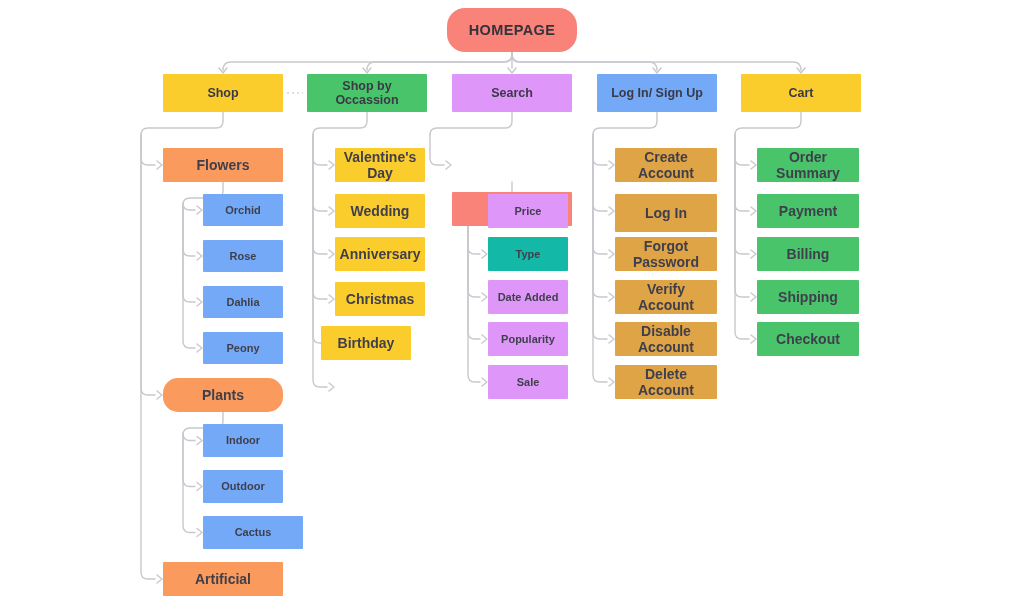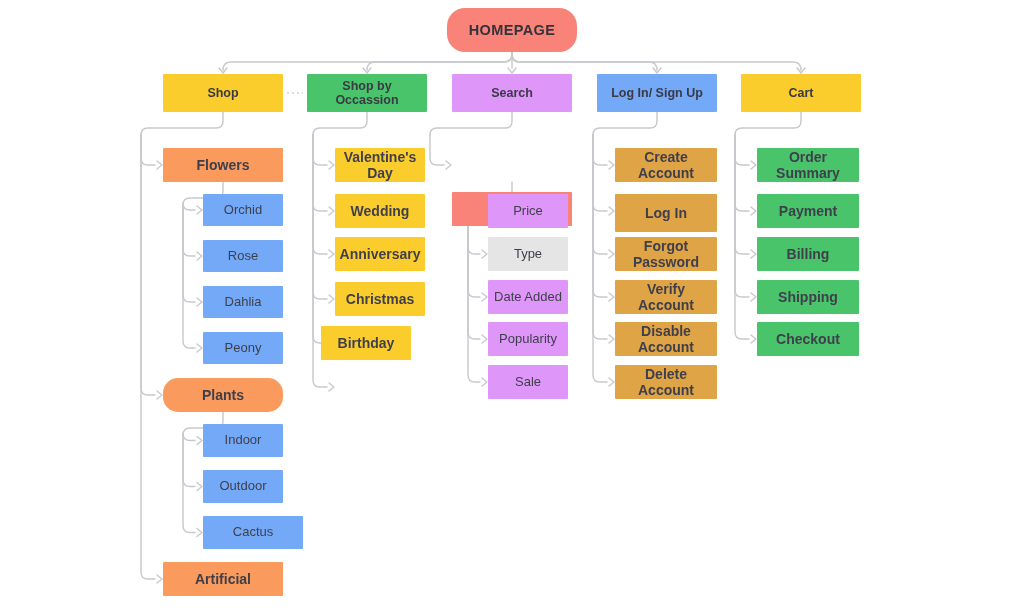--- a/index.html
+++ b/index.html
@@ -37,22 +37,22 @@
     border-radius:1px;
     color:#3a3a46;
   }
   .node.lvl2{
     font-size:14px;
     font-weight:bold;
     border-radius:1px;
     color:#3f3f4c;
   }
   .node.lvl3{
-    font-size:13px;
-    font-weight:normal;
+    font-size:11px;
+    font-weight:bold;
     border-radius:1px;
     color:#3f3f4c;
   }
 </style>
 </head>
 <body>
 
 <div id="canvas">
   <svg id="edges" viewBox="0 0 1024 614" xmlns="http://www.w3.org/2000/svg">
       <path d="M 512 52 L 512 54 Q 512 62 504 62 L 231 62 Q 223 62 223 70 L 223 68" fill="none" stroke="#c8c8ce" stroke-width="1.4" stroke-linecap="round" stroke-linejoin="round"></path>
@@ -197,21 +197,21 @@
     </div>
     <div class="node lvl1" style="left: 452px; top: 74px; width: 120px; height: 38px; background: rgb(222, 150, 248);">
       <span>Search</span>
     </div>
     <div class="node lvl2" style="left: 452px; top: 148px; width: 120px; height: 34px; background: rgb(249, 131, 121); margin-top: 44px;">
       <span>Filters</span>
     </div>
     <div class="node lvl3" style="left: 488px; top: 194px; width: 80px; height: 34px; background: rgb(222, 150, 248);">
       <span>Price</span>
     </div>
-    <div class="node lvl3" style="left: 488px; top: 237px; width: 80px; height: 34px; background: #e5e5e5;">
+    <div class="node lvl3" style="left: 488px; top: 237px; width: 80px; height: 34px; background: #14b8a6;">
       <span>Type</span>
     </div>
     <div class="node lvl3" style="left: 488px; top: 280px; width: 80px; height: 34px; background: rgb(222, 150, 248);">
       <span>Date Added</span>
     </div>
     <div class="node lvl3" style="left: 488px; top: 322px; width: 80px; height: 34px; background: rgb(222, 150, 248);">
       <span>Popularity</span>
     </div>
     <div class="node lvl3" style="left: 488px; top: 365px; width: 80px; height: 34px; background: rgb(222, 150, 248);">
       <span>Sale</span>

